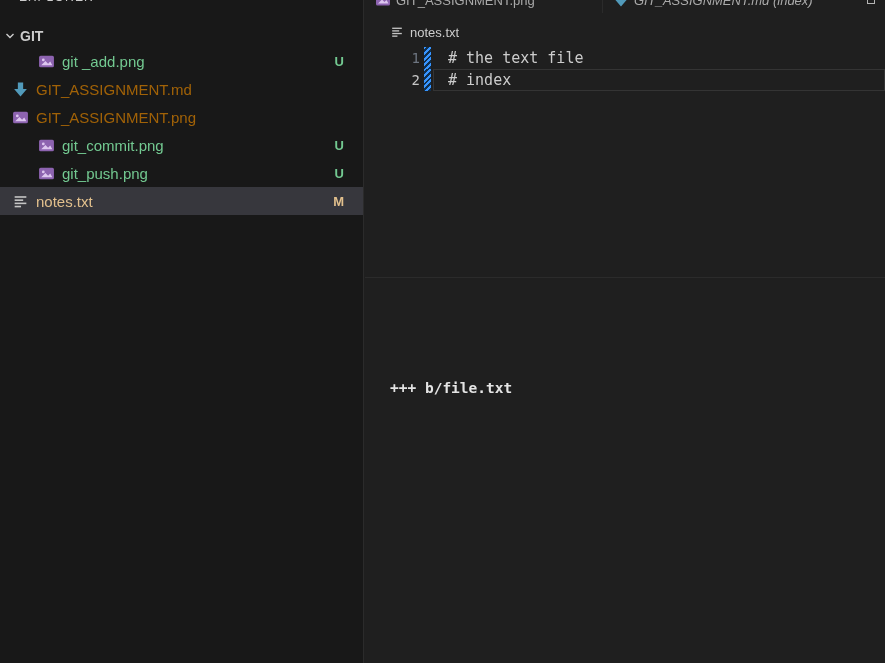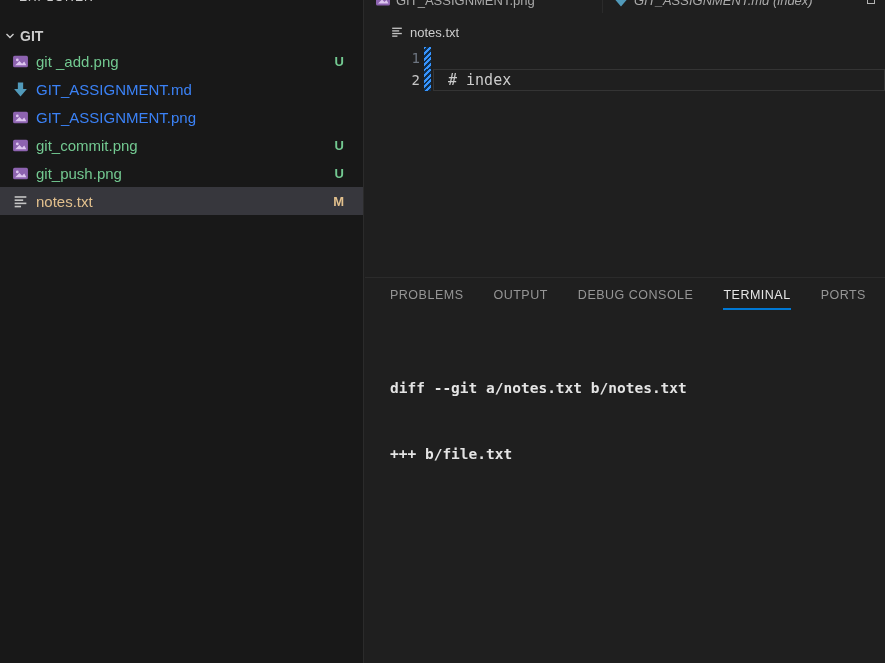--- a/index.html
+++ b/index.html
@@ -19,22 +19,22 @@
   .section-header { position:absolute; top:26px; left:0; width:100%; height:20px;
     display:flex; align-items:center; cursor:pointer; }
   .section-header .chev { width:16px; height:16px; margin-left:2px; display:flex;
     align-items:center; justify-content:center; }
   .section-header .label { font-size:14px; font-weight:bold; color:#cccccc; margin-left:2px; }
   .file-list { position:absolute; top:47px; left:0; width:100%; }
   .file-row { height:28px; display:flex; align-items:center; padding-left:12px;
     position:relative; font-size:15px; cursor:pointer; }
   .file-row .ficon { width:17px; height:17px; margin-right:7px; flex:none; }
   .file-row .badge { position:absolute; right:19px; font-size:13px; font-weight:bold; }
-  .row-untracked { color:#73c991; } .row-untracked .badge { color:#73c991; }
-  .row-default { color:#3b82f6; }
+  .row-untracked { color:#73c991;margin-left:26px; } .row-untracked .badge { color:#73c991; }
+  .row-default { color:#a16207; }
   .row-modified { color:#e2c08d; background:#37373d; } .row-modified .badge { color:#e2c08d; }
 
   
   .main { position:absolute; left:365px; top:0; width:520px; height:663px; background:#1f1f1f; }
   .tabstrip { position:relative; height:13px; overflow:hidden; background:#1f1f1f; }
   .tab { position:absolute; top:-13px; height:26px; display:flex; align-items:center;
     padding:0 10px; font-size:13px; color:#aaaaaa; cursor:pointer; }
   .tab-1 { left:0; width:237px; }
   .tab-2 { left:238px; width:282px; }
   .tab .ticon { width:16px; height:16px; margin-right:5px; flex:none; }
@@ -199,40 +199,33 @@
             <rect x="2.5" y="12" width="6" height="1.5" fill="#c5c5c5"></rect>
           </svg>
       </span>
       <span>notes.txt</span>
     </div>
 
     <div class="code">
       <div class="code-line">
         <span class="gutter-num">1</span>
         <span class="mod-stripe"></span>
+        <span class="code-text"># the text file</span>
       </div>
       <div class="code-line current">
         <span class="gutter-num">2</span>
         <span class="mod-stripe"></span>
         <span class="code-text"># index</span>
       </div>
     </div>
   </div>
 
   <div class="panel">
-    <div class="panel-tabs">
-      <span class="panel-tab">PROBLEMS</span>
-      <span class="panel-tab">OUTPUT</span>
-      <span class="panel-tab">DEBUG CONSOLE</span>
-      <span class="panel-tab active">TERMINAL</span>
-      <span class="panel-tab">PORTS</span>
-    </div>
 
     <div class="terminal">
-      <div class="t-line"><span class="c-bold">diff --git a/notes.txt b/notes.txt</span></div>
       <div class="t-line"><span class="c-bold">+++ b/file.txt</span></div>
       
       
       
       
       
       
       
     </div>
   </div>

